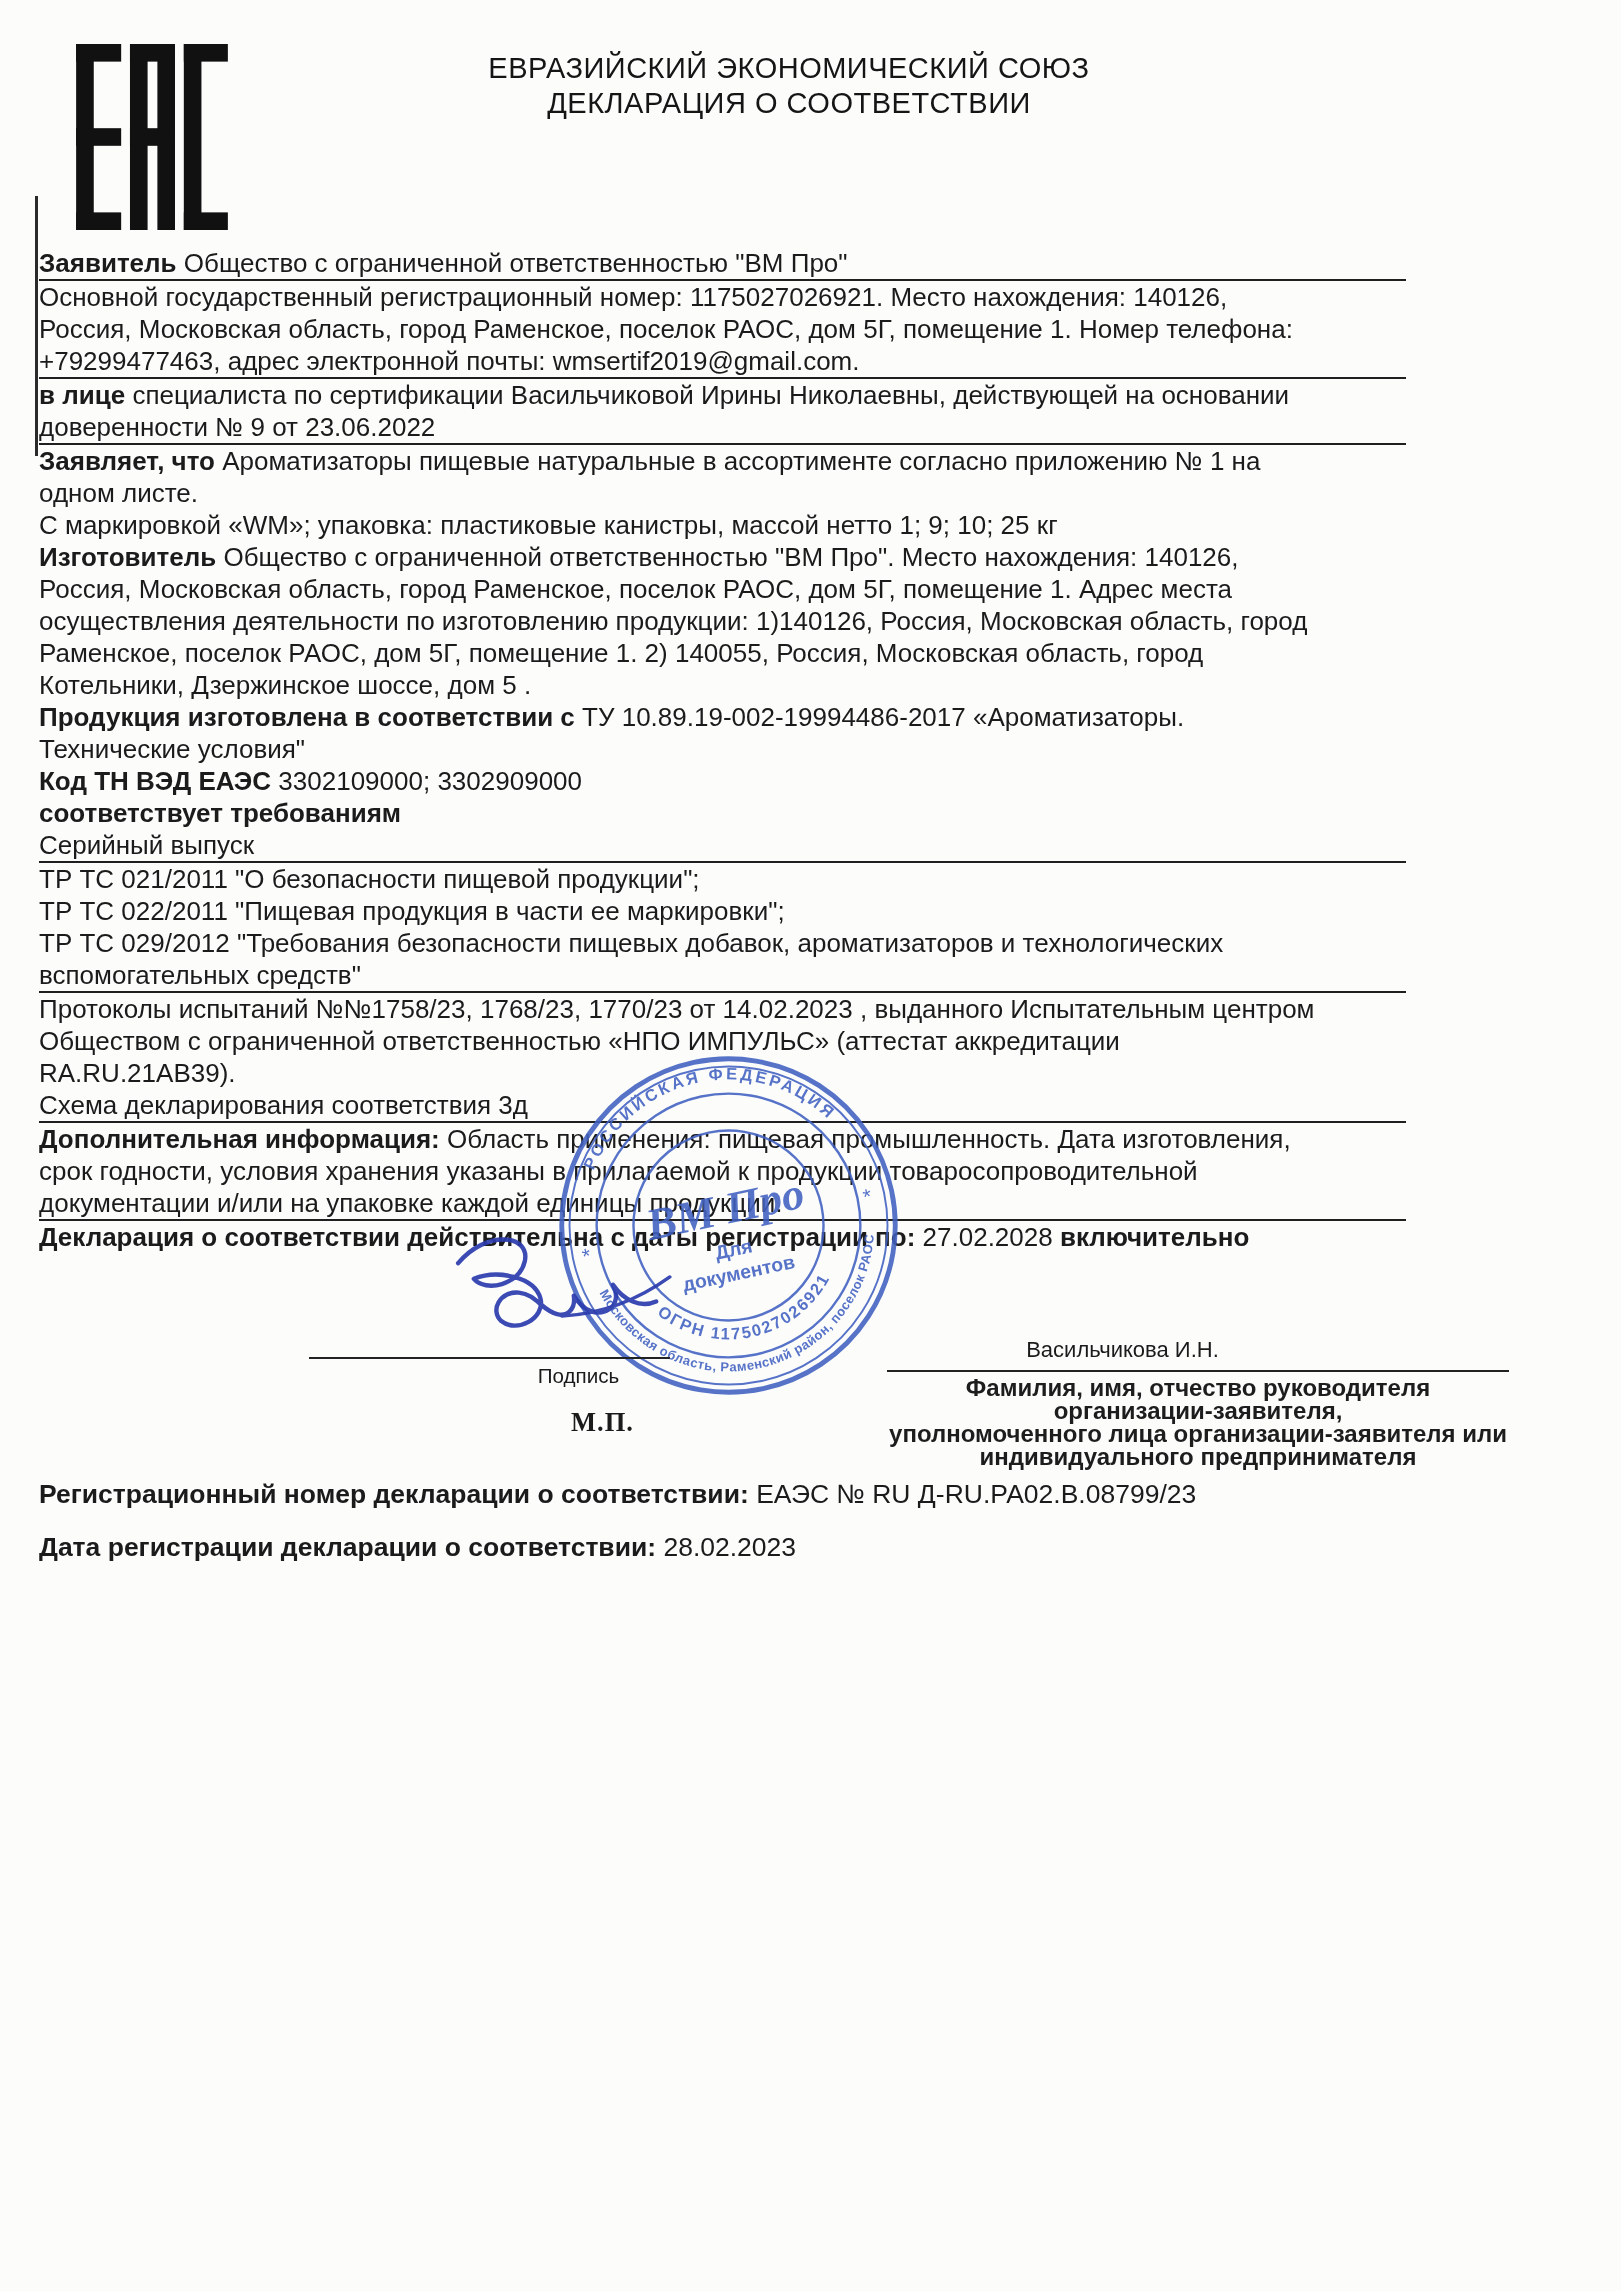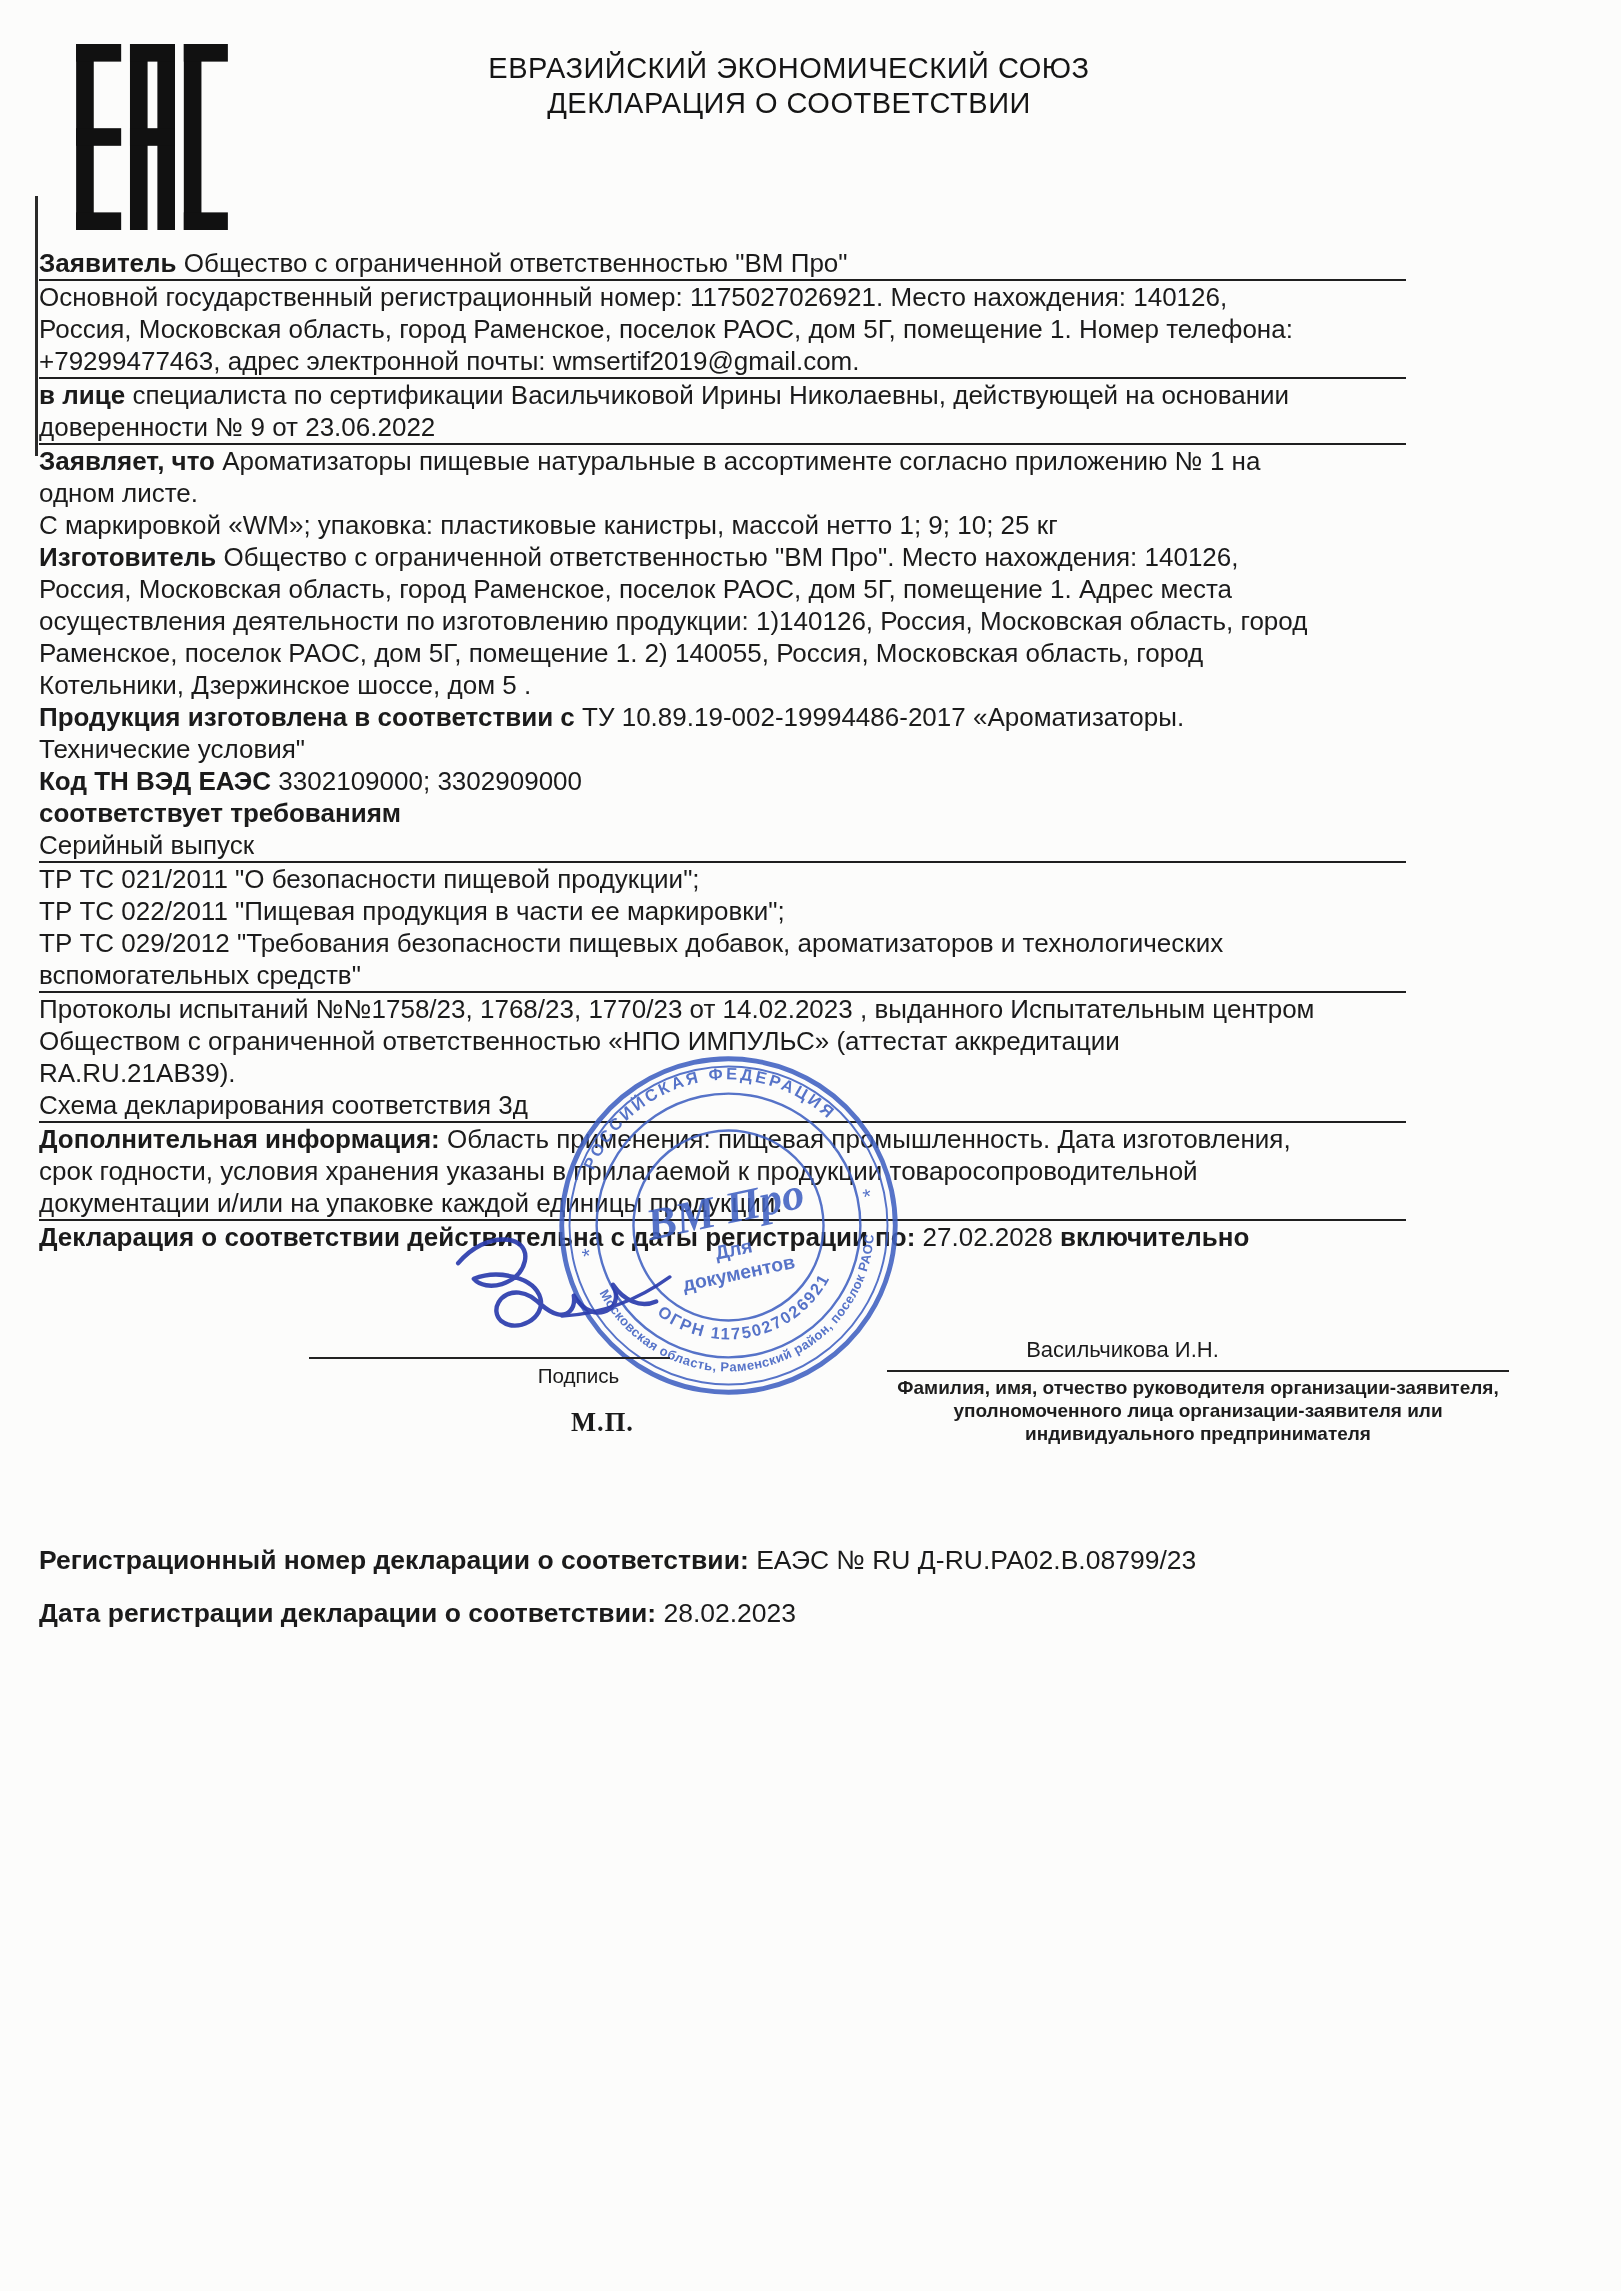--- a/index.html
+++ b/index.html
@@ -44,24 +44,24 @@
   .sig-line-left{position:absolute;left:309px;top:1357px;width:361px;border-top:2.5px solid #222;}
   .sig-label{position:absolute;left:466px;top:1364px;width:225px;text-align:center;font-size:20.6px;}
   .sig-mp{
     position:absolute;left:529px;top:1407px;width:147px;text-align:center;
     font-family:"Liberation Serif", serif;font-weight:bold;font-size:26.5px;letter-spacing:1px;
   }
   .sig-name{position:absolute;left:843px;top:1337px;width:559px;text-align:center;font-size:22px;}
   .sig-line-right{position:absolute;left:887px;top:1370px;width:622px;border-top:2.5px solid #222;}
   .sig-caption{
     position:absolute;left:887px;top:1376px;width:622px;text-align:center;
-    font-size:19px;line-height:23px;font-weight:bold;white-space:pre-line;color:#1d1d1d;
+    font-size:24px;line-height:23px;font-weight:bold;white-space:pre-line;color:#1d1d1d;
   }
   
-  .doc-footer{position:absolute;left:39px;top:1544px;width:1470px;}
+  .doc-footer{position:absolute;left:39px;top:1478px;width:1470px;}
   .doc-footer .line{height:53px;line-height:32px;font-size:26.5px;}
 </style>
 </head>
 <body>
 
 <svg class="eac-logo" viewBox="0 0 155 190" aria-hidden="true">
   <g fill="#111">
 
     <rect x="0" y="0" width="18" height="190"></rect>
     <rect x="0" y="0" width="46" height="18"></rect>

